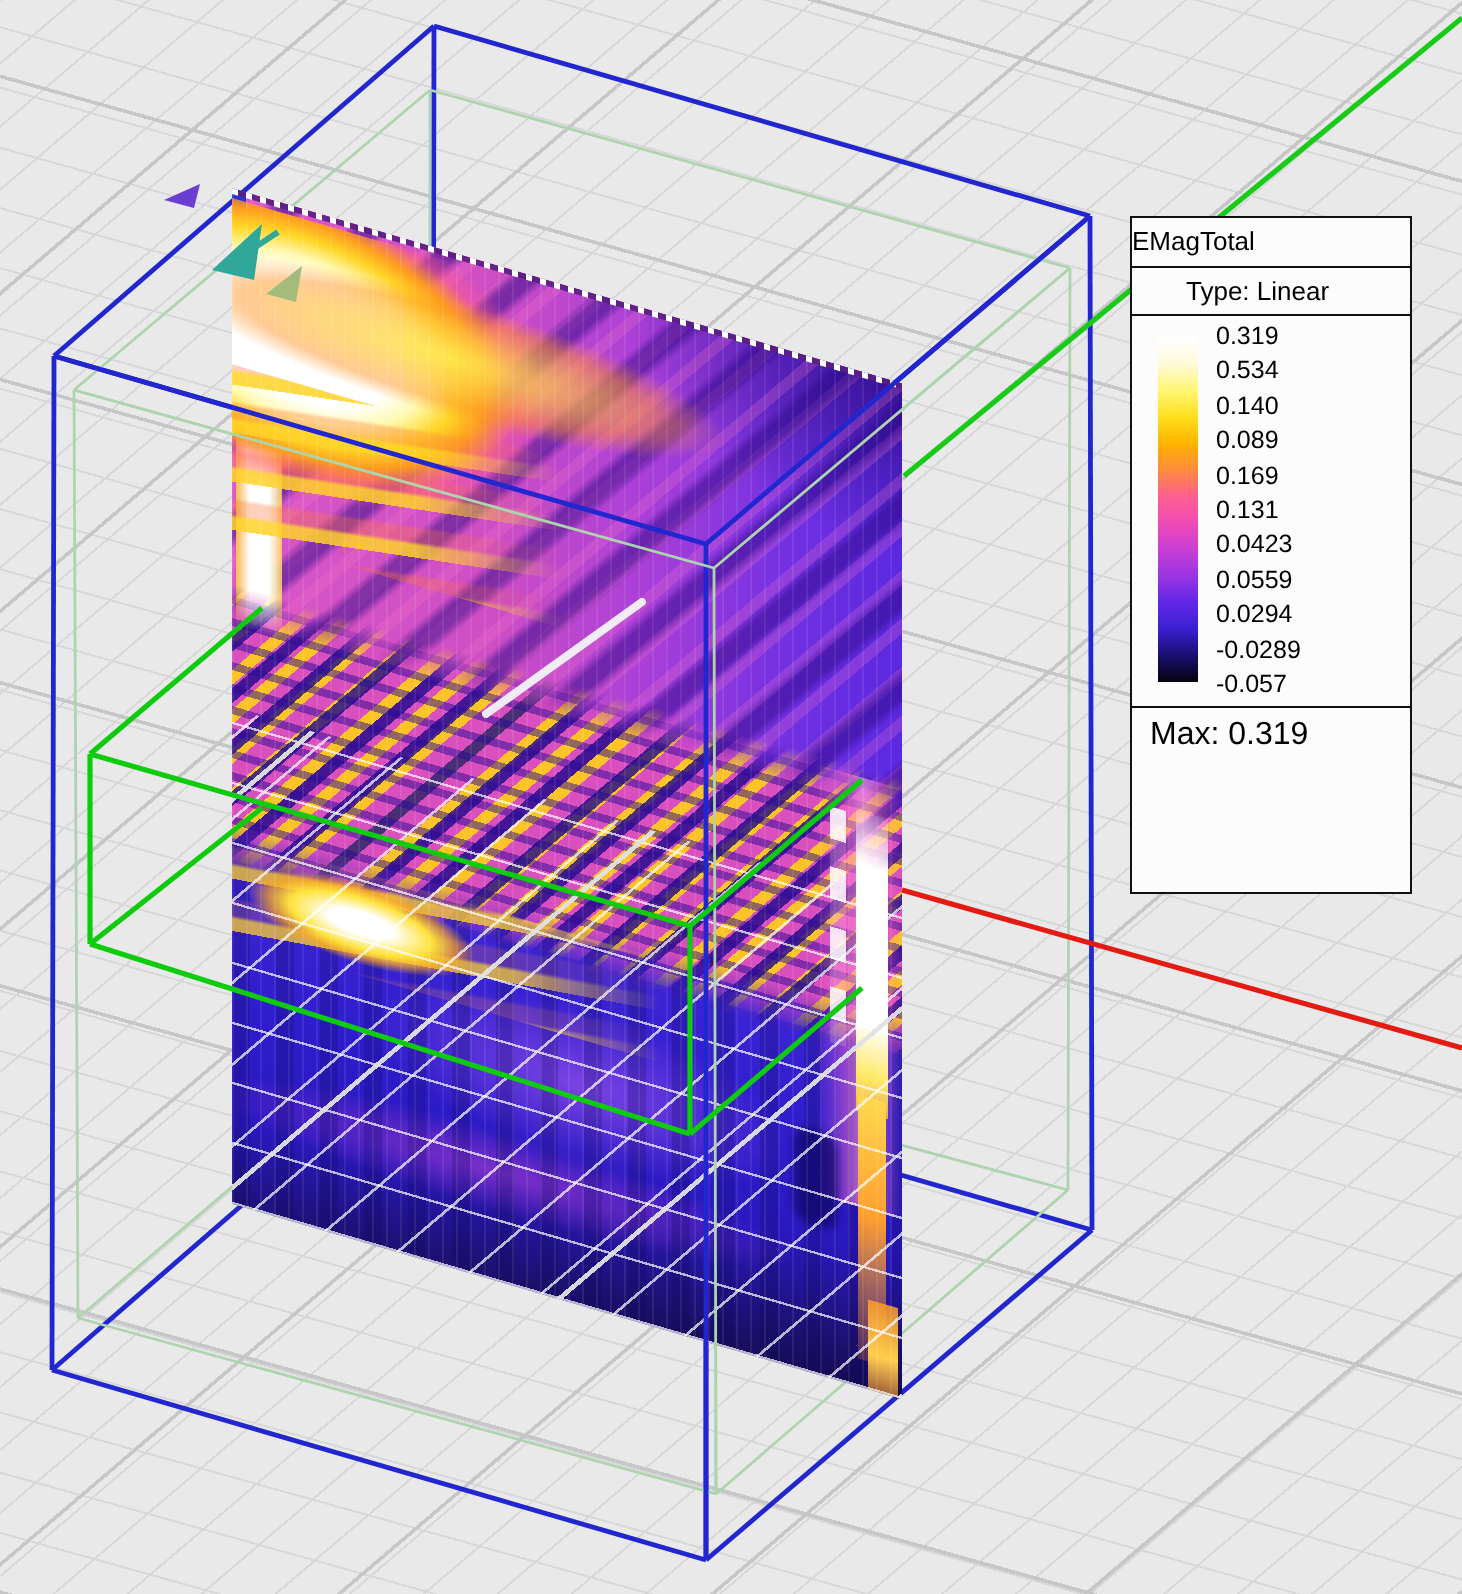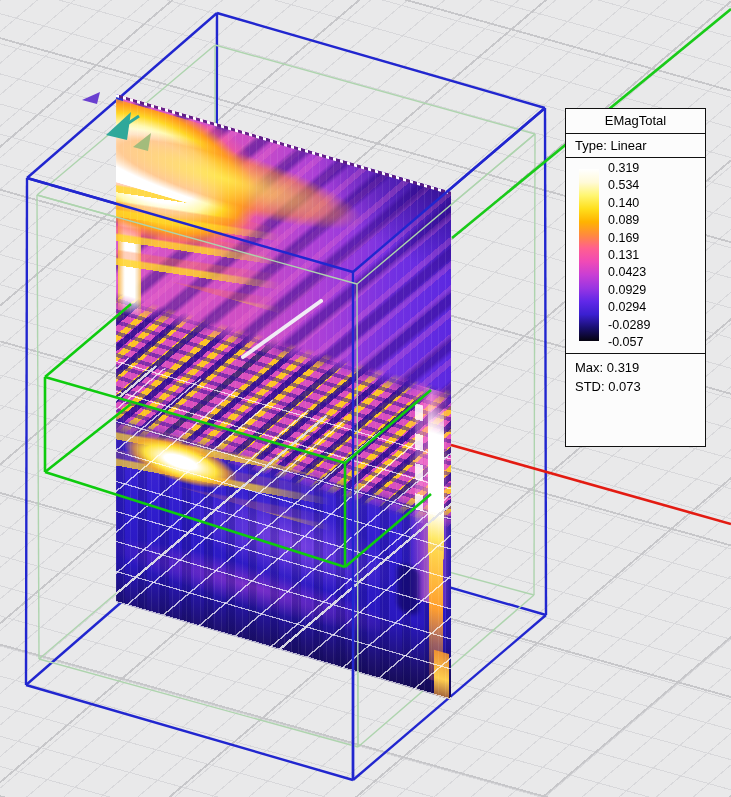--- a/index.html
+++ b/index.html
@@ -99,30 +99,30 @@
   }
   .dottededge{left:0;top:0;width:335px;height:3px;
     background:repeating-linear-gradient(90deg,#ffffff 0 3px, rgba(90,30,130,.9) 3px 7px);
   }
   
   .legend{
     position:absolute;left:565px;top:108px;width:141px;height:339px;
     background:#fcfcfc;border:1px solid #111;box-sizing:border-box;
     font-size:13px;color:#000;
   }
-  .legend .row-title{height:24px;line-height:24px;text-align:center;border-bottom:1px solid #111;}
-  .legend .row-type{height:23px;line-height:23px;padding-left:9px;border-bottom:1px solid #111;}
+  .legend .row-title{height:24px;line-height:24px;text-align:left;border-bottom:1px solid #111;}
+  .legend .row-type{height:23px;line-height:23px;padding-left:27px;border-bottom:1px solid #111;}
   .legend .scale{position:relative;height:195px;border-bottom:1px solid #111;}
   .legend .colorbar{position:absolute;left:13px;top:11px;width:20px;height:172px;}
   .legend .vals{
     position:absolute;left:42px;top:3px;height:188px;width:95px;
     display:flex;flex-direction:column;justify-content:space-between;
     font-size:12.5px;
   }
-  .legend .stats{padding:5px 16px 0 9px;line-height:18.6px;font-size:13px;}
+  .legend .stats{padding:5px 16px 0 9px;line-height:18.6px;font-size:16px;}
 </style>
 </head>
 <body>
 
 <div class="viewport">
 
   <div class="ground-grid"></div>
 
   <svg class="layer" width="731" height="797">
     <g stroke="#2126cf" stroke-width="2.4" fill="none">
@@ -213,25 +213,24 @@
     <div class="scale">
       <div class="colorbar" id="colorbar" style="background: linear-gradient(rgb(255, 255, 255), rgb(255, 250, 217), rgb(255, 246, 113), rgb(255, 223, 28), rgb(255, 179, 0), rgb(255, 138, 62), rgb(255, 95, 144), rgb(240, 74, 182), rgb(201, 62, 212), rgb(154, 53, 226), rgb(97, 40, 232), rgb(58, 31, 208), rgb(25, 15, 112), rgb(6, 3, 16));"></div>
       <div class="vals">
         <span>0.319</span>
         <span>0.534</span>
         <span>0.140</span>
         <span>0.089</span>
         <span>0.169</span>
         <span>0.131</span>
         <span>0.0423</span>
-        <span>0.0929</span>
+        <span>0.0559</span>
         <span>0.0294</span>
         <span>-0.0289</span>
         <span>-0.057</span>
       </div>
     </div>
     <div class="stats">
       <div><span>Max:</span> <span>0.319</span></div>
-      <div><span>STD:</span> <span>0.073</span></div>
     </div>
   </div>
 
 </div>
 
 </body></html>

